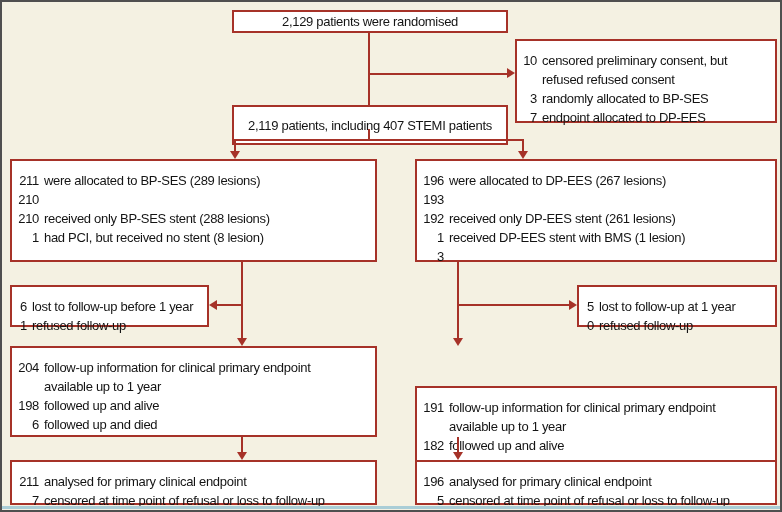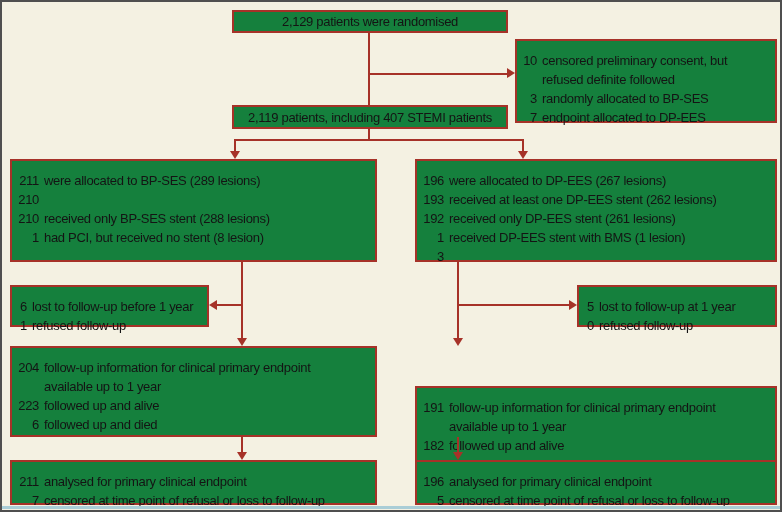--- a/index.html
+++ b/index.html
@@ -6,21 +6,21 @@
     --red:#a63228; --bg:#f4f1e2; --frame:#4f4f4f; --blue:#a9cdd6; --ink:#141414;
   }
   html,body{margin:0;padding:0;}
   body{font-family:"Liberation Sans",sans-serif;background:#ffffff;}
   #figure{
     position:relative;width:782px;height:512px;background:var(--bg);
     border:2px solid var(--frame);box-sizing:border-box;overflow:hidden;
     font-size:13px;letter-spacing:-0.3px;color:var(--ink);
   }
   .box{
-    position:absolute;background:#15803d;border:2px solid var(--red);
+    position:absolute;background:#ffffff;border:2px solid var(--red);
     box-sizing:border-box;
   }
   .center{display:flex;align-items:center;justify-content:center;white-space:nowrap;}
   .lines{padding:10px 5px;}
   .line{display:flex;line-height:19px;white-space:nowrap;}
   .num{flex:0 0 var(--numw,22px);text-align:right;padding-right:5px;}
   .txt{flex:0 1 auto;}
   .vl,.hl{position:absolute;background:var(--red);}
   .vl{width:2px;} .hl{height:2px;}
   .ah{position:absolute;width:0;height:0;}
@@ -38,33 +38,33 @@
     <span>2,129 patients were randomised</span>
   </div>
 
   <div class="box lines" style="left:513px;top:37px;width:262px;height:84px;--numw:15px;">
       <div class="line">
         <span class="num">10</span>
         <span class="txt">censored preliminary consent, but</span>
       </div>
       <div class="line">
         <span class="num"></span>
-        <span class="txt">refused definite followed</span>
+        <span class="txt">refused refused consent</span>
       </div>
       <div class="line">
         <span class="num">3</span>
         <span class="txt">randomly allocated to BP-SES</span>
       </div>
       <div class="line">
         <span class="num">7</span>
         <span class="txt">endpoint allocated to DP-EES</span>
       </div>
     </div>
 
-  <div class="box center" style="left:230px;top:103px;width:276px;height:24px;">
+  <div class="box center" style="left:230px;top:103px;width:276px;height:40px;">
     <span>2,119 patients, including 407 STEMI patients</span>
   </div>
 
   <div class="box lines" style="left:8px;top:157px;width:367px;height:103px;">
       <div class="line">
         <span class="num">211</span>
         <span class="txt">were allocated to BP-SES (289 lesions)</span>
       </div>
       <div class="line">
         <span class="num">210</span>
@@ -79,21 +79,20 @@
       </div>
     </div>
 
   <div class="box lines" style="left:413px;top:157px;width:362px;height:103px;">
       <div class="line">
         <span class="num">196</span>
         <span class="txt">were allocated to DP-EES (267 lesions)</span>
       </div>
       <div class="line">
         <span class="num">193</span>
-        <span class="txt">received at least one DP-EES stent (262 lesions)</span>
       </div>
       <div class="line">
         <span class="num">192</span>
         <span class="txt">received only DP-EES stent (261 lesions)</span>
       </div>
       <div class="line">
         <span class="num">1</span>
         <span class="txt">received DP-EES stent with BMS (1 lesion)</span>
       </div>
       <div class="line">
@@ -126,21 +125,21 @@
   <div class="box lines" style="left:8px;top:344px;width:367px;height:91px;">
       <div class="line">
         <span class="num">204</span>
         <span class="txt">follow-up information for clinical primary endpoint</span>
       </div>
       <div class="line">
         <span class="num"></span>
         <span class="txt">available up to 1 year</span>
       </div>
       <div class="line">
-        <span class="num">223</span>
+        <span class="num">198</span>
         <span class="txt">followed up and alive</span>
       </div>
       <div class="line">
         <span class="num">6</span>
         <span class="txt">followed up and died</span>
       </div>
     </div>
 
   <div class="box lines" style="left:413px;top:344px;width:362px;height:91px;margin-top:40px;">
       <div class="line">

